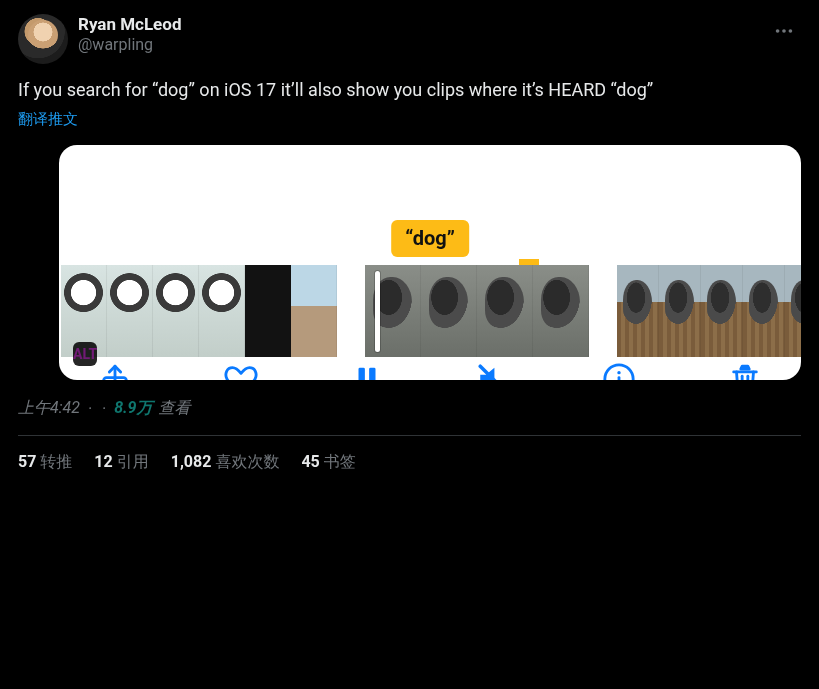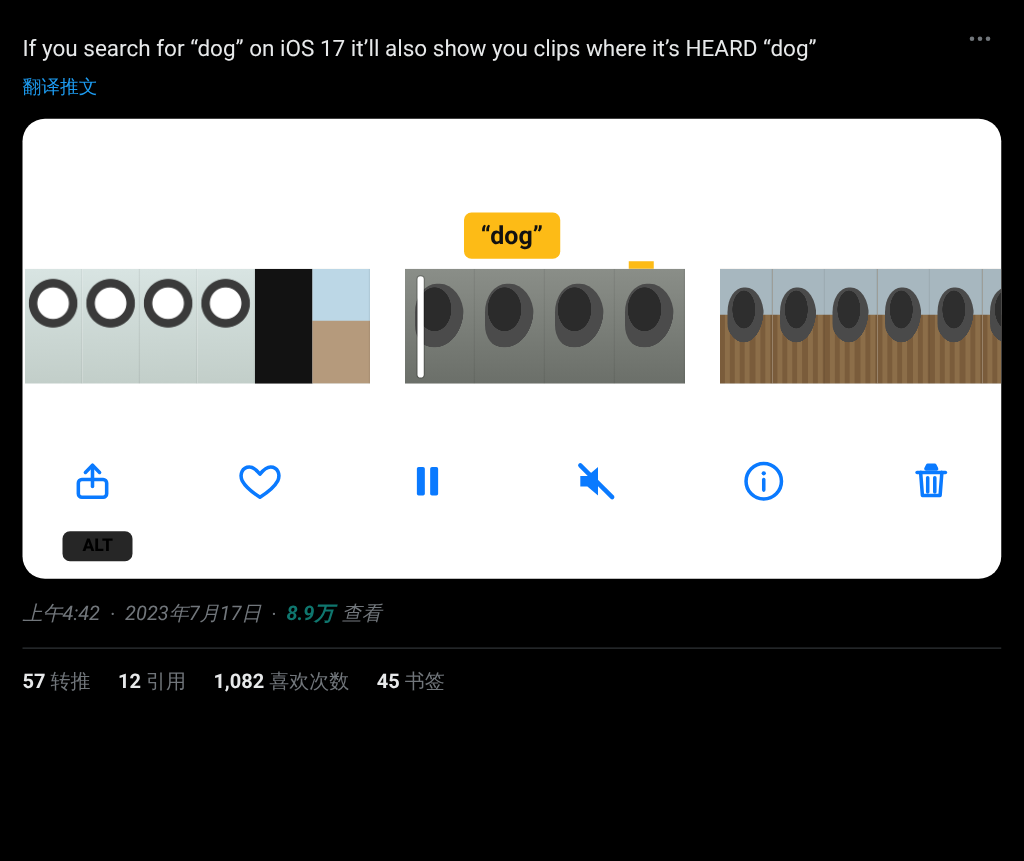--- a/index.html
+++ b/index.html
@@ -72,24 +72,25 @@
     font-size: 15px;
     cursor: pointer;
     display: inline-block;
     text-align: center;
   }
   .media-card {
     margin-top: 16px;
     background: #fff;
     border-radius: 18px;
     overflow: hidden;
-    height: 368px;
+    height: 235px;
     position: relative;
     display: flex;
     flex-direction: column;
+    margin-left: 41px;
   }
   .media-top {
     flex: 0 0 120px;
     position: relative;
   }
   .dog-chip {
     position: absolute;
     left: 50%;
     transform: translateX(-50%);
     bottom: 8px;
@@ -165,27 +166,27 @@
   }
   .tb-btn {
     width: 44px; height: 44px;
     display:flex;align-items:center;justify-content:center;
     color:#0a7aff;
     cursor:pointer;
   }
   .tb-btn svg { width: 34px; height: 34px; }
   .alt-badge {
     position: absolute;
-    left: 32px;
+    left: 14px;
     bottom: 14px;
     background: rgba(0,0,0,0.85);
-    color: #000000;
+    color: #701a75;
     font-weight: 800;
     font-size: 14px;
-    padding: 4px 16px;
+    padding: 4px 0;
     border-radius: 6px;
   }
   .meta {
     margin-top: 18px;
     color: #71767b;
     font-size: 16px;
     display: flex;
     align-items: center;
     gap: 6px;
     font-style: italic;
@@ -206,20 +207,27 @@
     text-align: center;
   }
   .stat .num { color:#e7e9ea; font-weight:700; margin-right:4px; }
   .stat { cursor: pointer; }
 </style>
 </head>
 <body>
 
 <div class="tweet">
 
+  <div class="header">
+    <div class="avatar"></div>
+    <div class="name-block">
+      <div class="display-name">Ryan McLeod</div>
+      <div class="handle">@warpling</div>
+    </div>
+  </div>
 
   <div class="more-btn">
     <svg viewBox="0 0 24 24" width="22" height="22" fill="currentColor">
         <circle cx="5" cy="12" r="2"></circle>
         <circle cx="12" cy="12" r="2"></circle>
         <circle cx="19" cy="12" r="2"></circle>
       </svg>
   </div>
 
   <div class="body-text">If you search for “dog” on iOS 17 it’ll also show you clips where it’s HEARD “dog”</div>
@@ -300,21 +308,20 @@
         </svg>
       </div>
     </div>
 
     <span class="alt-badge">ALT</span>
   </div>
 
   <div class="meta">
     <span>上午4:42</span>
     <span class="dot">·</span>
-    <span>2023年7月17日</span>
     <span class="dot">·</span>
     <span class="views-num">8.9万</span>
     <span>查看</span>
   </div>
 
   <div class="divider"></div>
 
   <div class="stats">
     <span class="stat">
       <span class="num">57</span><span>转推</span>

